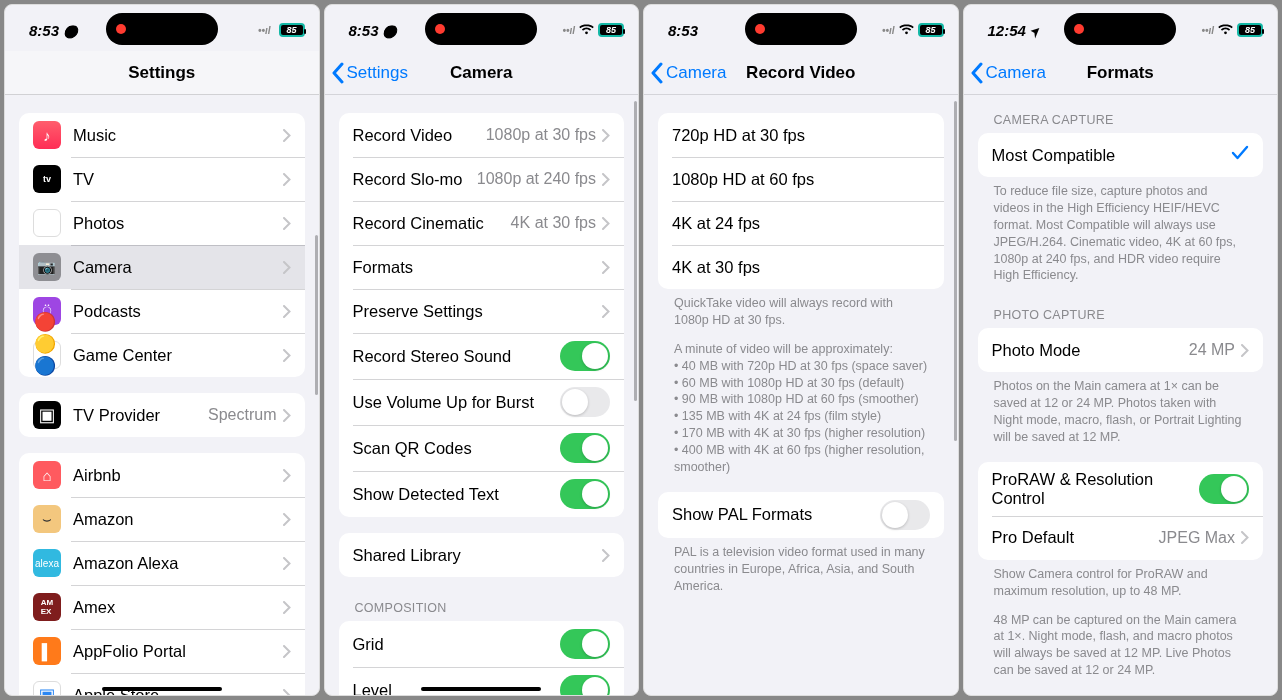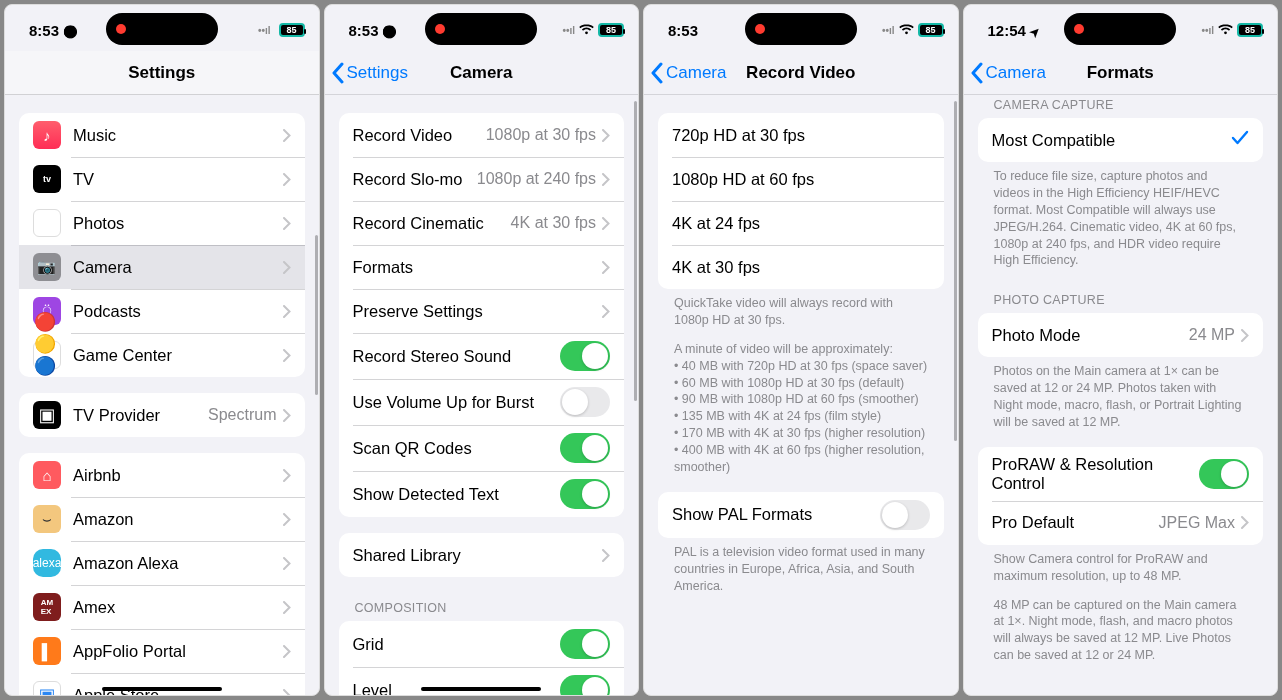--- a/index.html
+++ b/index.html
@@ -28,20 +28,21 @@
     height: 46px;
     display: flex;
     align-items: center;
     justify-content: space-between;
     padding: 4px 14px 0 24px;
     font-size: 15px;
     font-weight: 600;
     color: #000;
     position: relative;
     flex-shrink: 0;
+    font-style: italic;
   }
   .statusbar .left { display: flex; align-items: center; gap: 4px; }
   .statusbar .right { display: flex; align-items: center; gap: 4px; }
   .notch {
     position: absolute;
     top: 8px;
     left: 50%;
     transform: translateX(-50%);
     width: 112px;
     height: 32px;
@@ -304,21 +305,21 @@
       <div class="row with-icon">
         <div class="icon ic-amazon" style="color:#333;">⌣</div>
         <div class="label">Amazon</div>
         <div class="chev">
             <svg viewBox="0 0 8 13">
               <path d="M1 1l5.5 5.5L1 12" stroke="#c5c5c8" stroke-width="2" fill="none" stroke-linecap="round"></path>
             </svg>
           </div>
       </div>
       <div class="row with-icon">
-        <div class="icon ic-alexa" style="font-size:12px;border-radius:10px;">alexa</div>
+        <div class="icon ic-alexa" style="font-size:10px;">alexa</div>
         <div class="label">Amazon Alexa</div>
         <div class="chev">
             <svg viewBox="0 0 8 13">
               <path d="M1 1l5.5 5.5L1 12" stroke="#c5c5c8" stroke-width="2" fill="none" stroke-linecap="round"></path>
             </svg>
           </div>
       </div>
       <div class="row with-icon">
         <div class="icon ic-amex" style="font-size:8px;font-weight:700;">AM<br>EX</div>
         <div class="label">Amex</div>
@@ -571,21 +572,21 @@
     <div class="nav-back">
       <svg viewBox="0 0 13 22">
           <path d="M11 2L3 11l8 9" stroke="#007aff" stroke-width="3" fill="none" stroke-linecap="round" stroke-linejoin="round"></path>
         </svg>
       <span>Camera</span>
     </div>
     <div class="nav-title">Formats</div>
   </div>
   <div class="content">
 
-    <div class="group-header" style="margin-top:3px;">CAMERA CAPTURE</div>
+    <div class="group-header" style="margin-top:18px;">CAMERA CAPTURE</div>
     <div class="group" style="margin-top:4px;">
       <div class="row">
         <div class="label">Most Compatible</div>
         <div class="check"><svg viewBox="0 0 18 18">
               <path d="M2 9l4.5 5L16 3" stroke="#007aff" stroke-width="2.4" fill="none" stroke-linecap="round" stroke-linejoin="round"></path>
             </svg></div>
       </div>
     </div>
     <div class="group-footer">To reduce file size, capture photos and videos in the High Efficiency HEIF/HEVC format. Most Compatible will always use JPEG/H.264. Cinematic video, 4K at 60 fps, 1080p at 240 fps, and HDR video require High Efficiency.</div>
 

